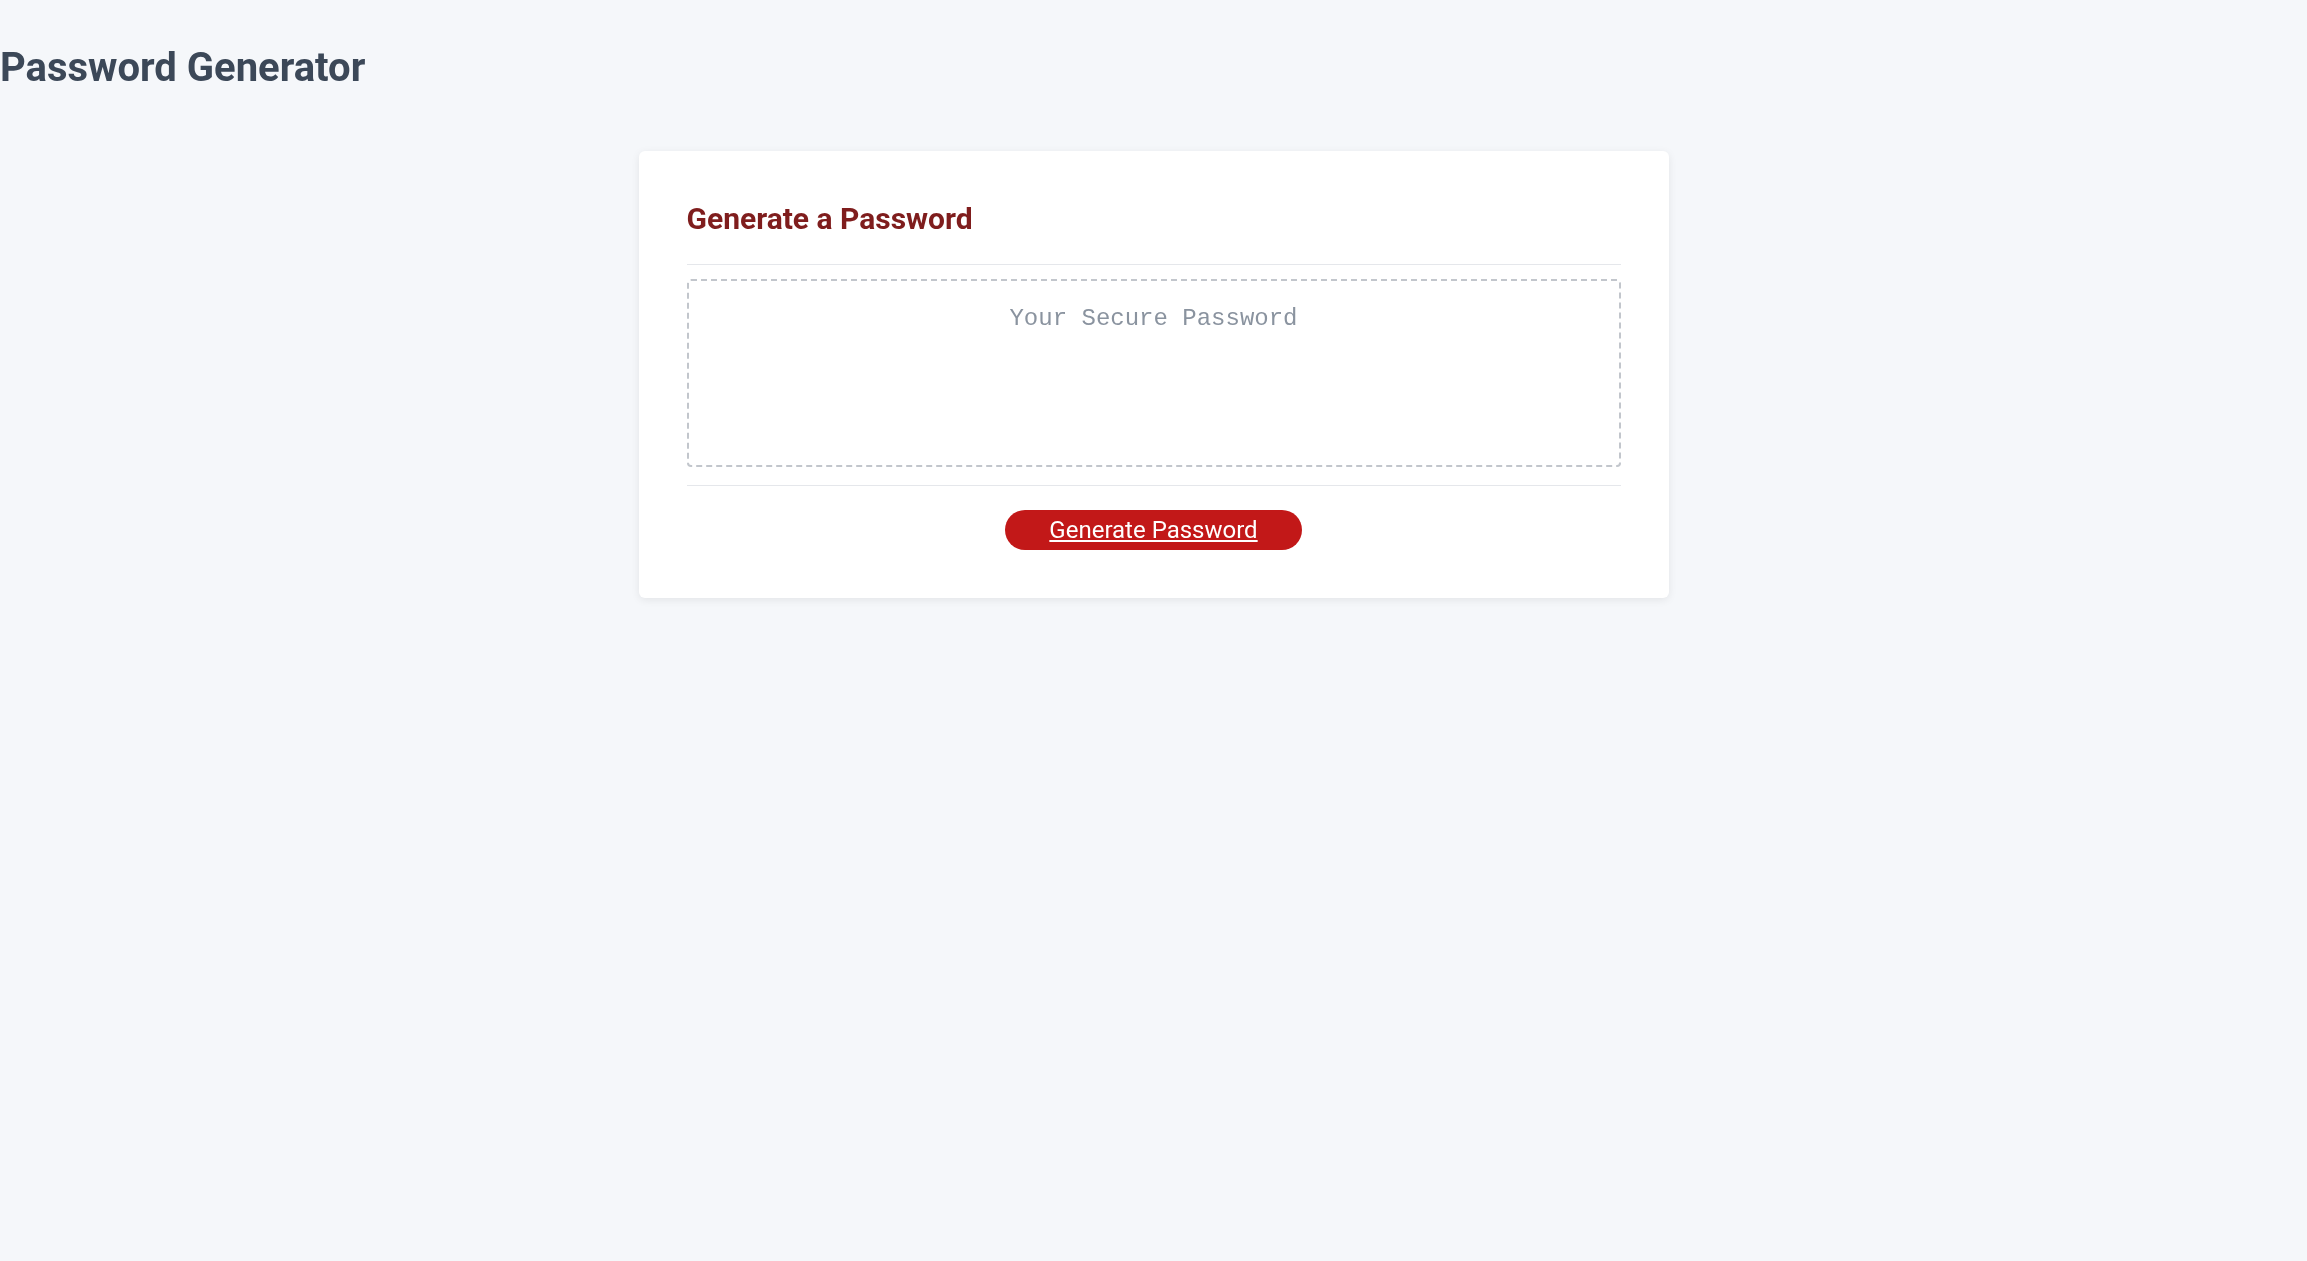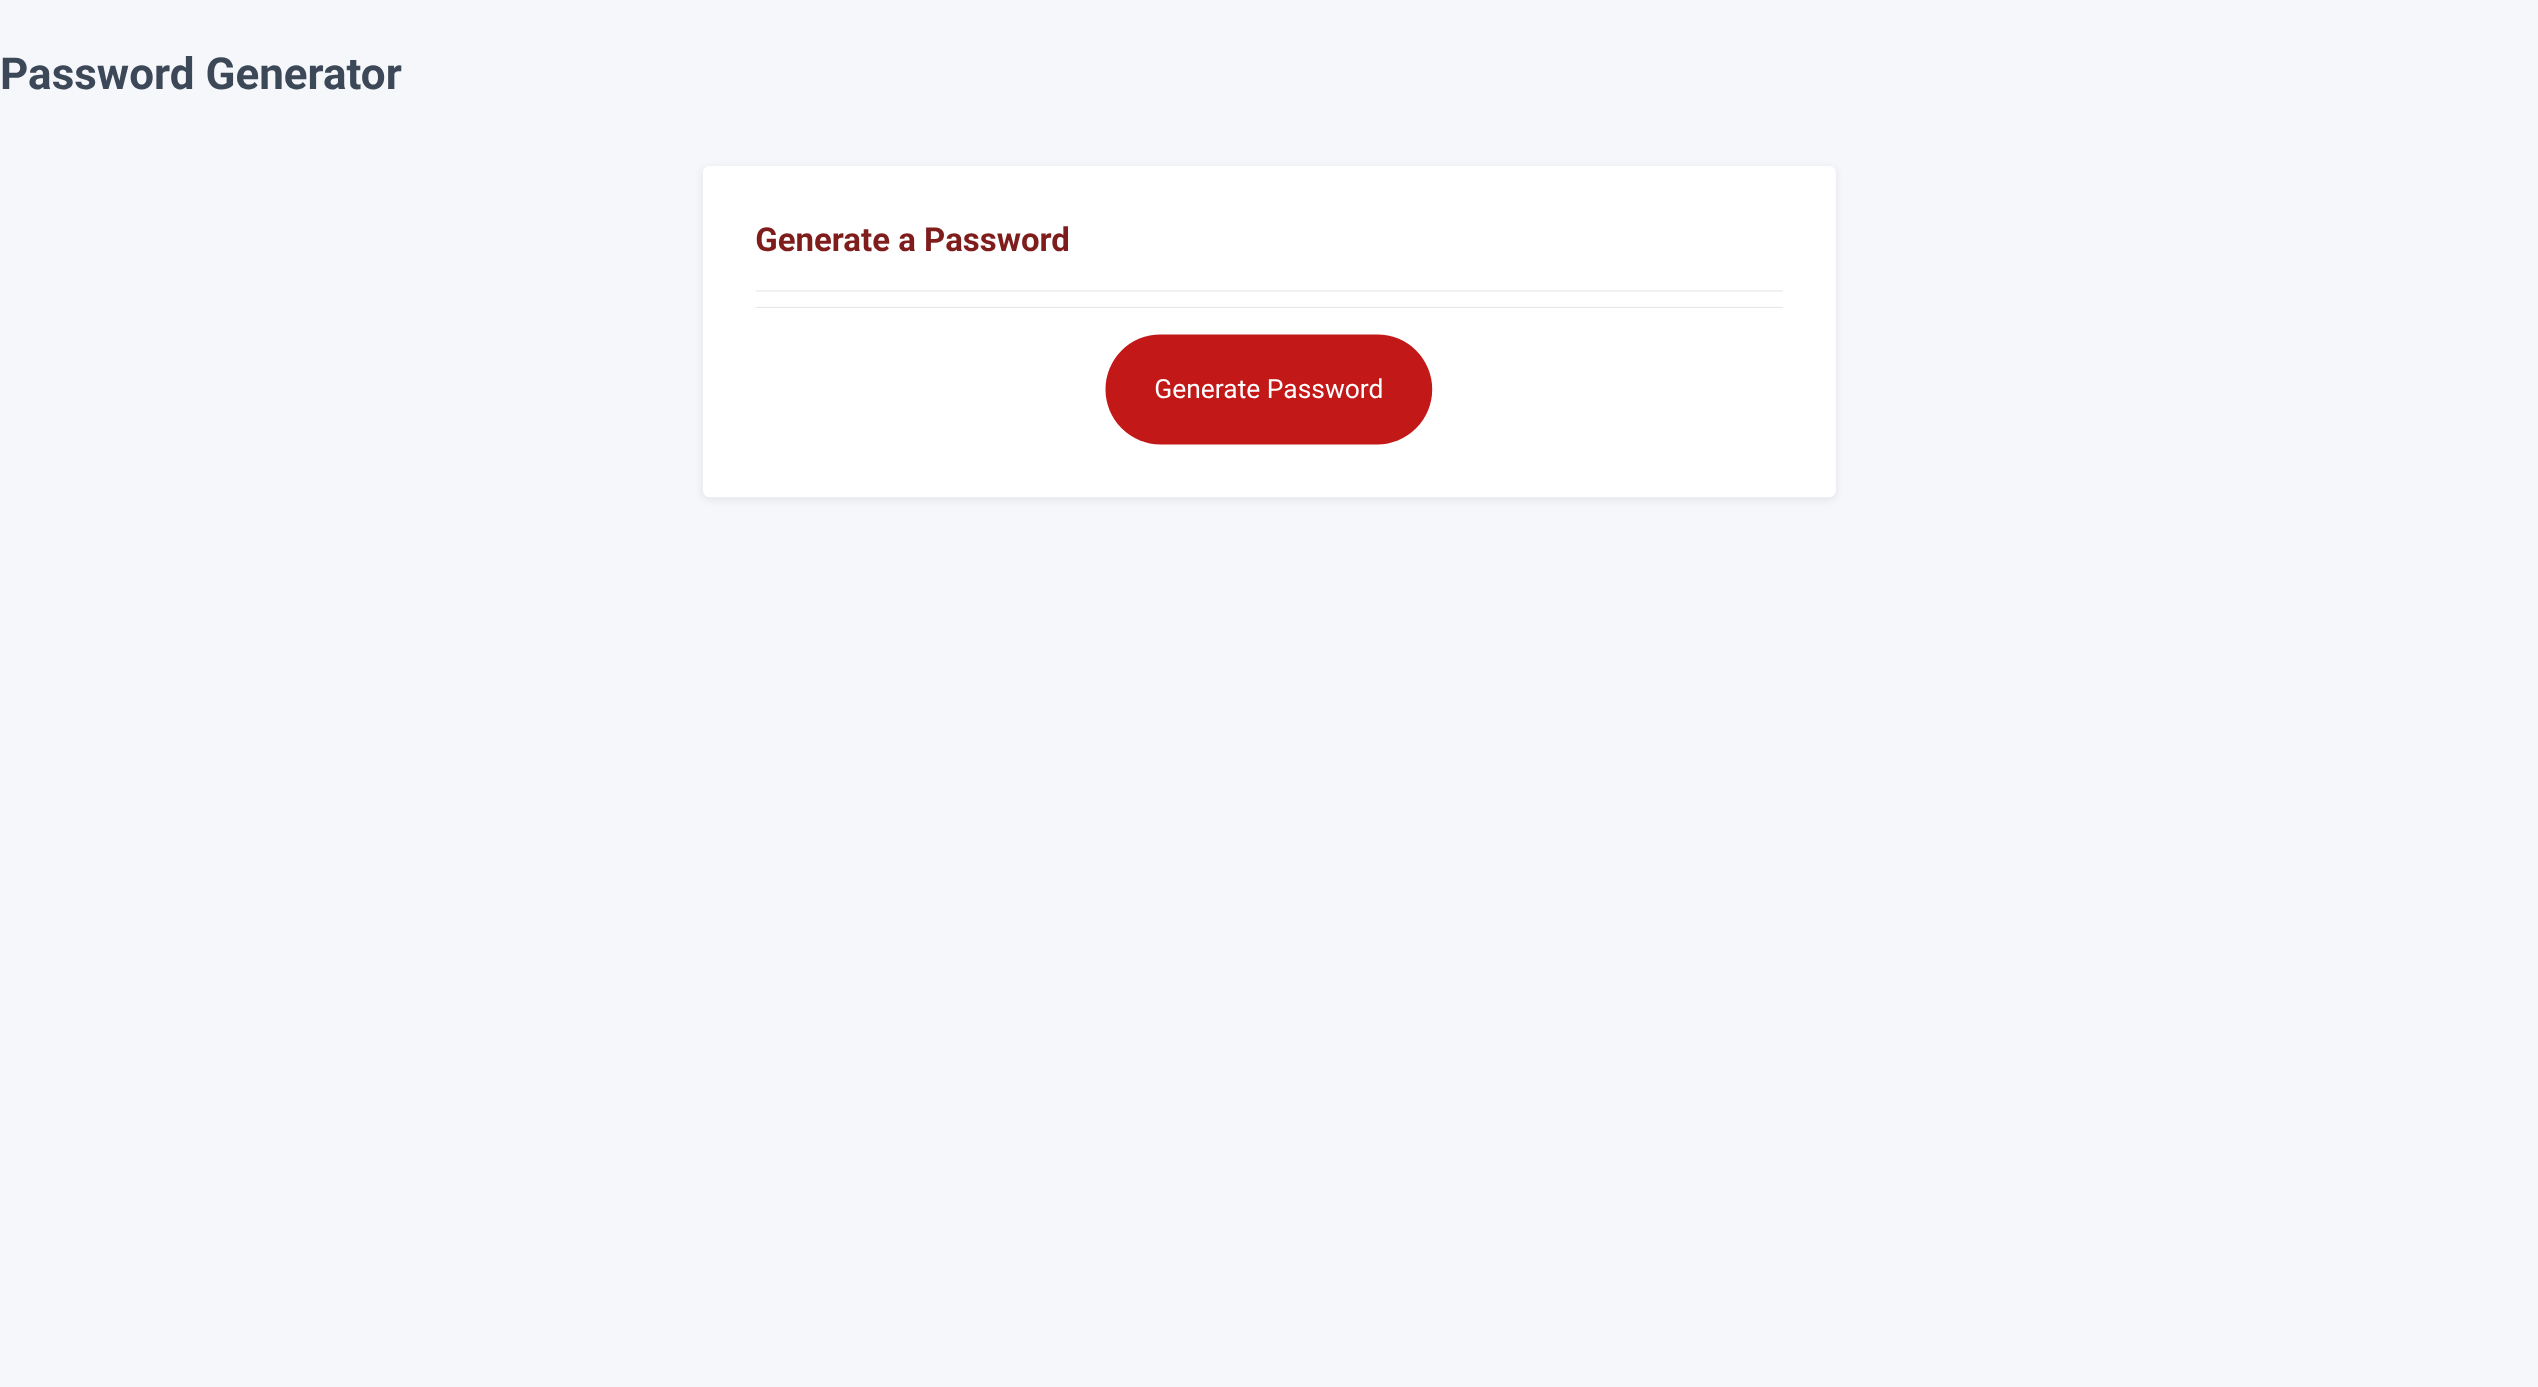--- a/index.html
+++ b/index.html
@@ -79,36 +79,40 @@
     }
 
     .generate-btn {
       display: inline-block;
       background-color: #c21818;
       color: #ffffff;
       font-size: 24px;
       font-weight: 400;
       border: none;
       border-radius: 9999px;
-      padding: 36px 44px;
+      padding: 6px 44px;
       cursor: pointer;
       font-family: inherit;
+      text-decoration: underline;
     }
   </style>
 </head>
 <body>
 
 <h1 class="page-title">Password Generator</h1>
 
 <div class="card">
 
   <h2 class="card-title">Generate a Password</h2>
 
   <hr class="section-divider-top">
 
+  <div class="password-output-wrapper">
+    <textarea class="password-output" readonly="" placeholder="Your Secure Password" style=""></textarea>
+  </div>
 
   <hr class="section-divider-bottom">
 
   <div class="button-row">
     <button class="generate-btn">Generate Password</button>
   </div>
 
 </div>
 
 </body></html>

